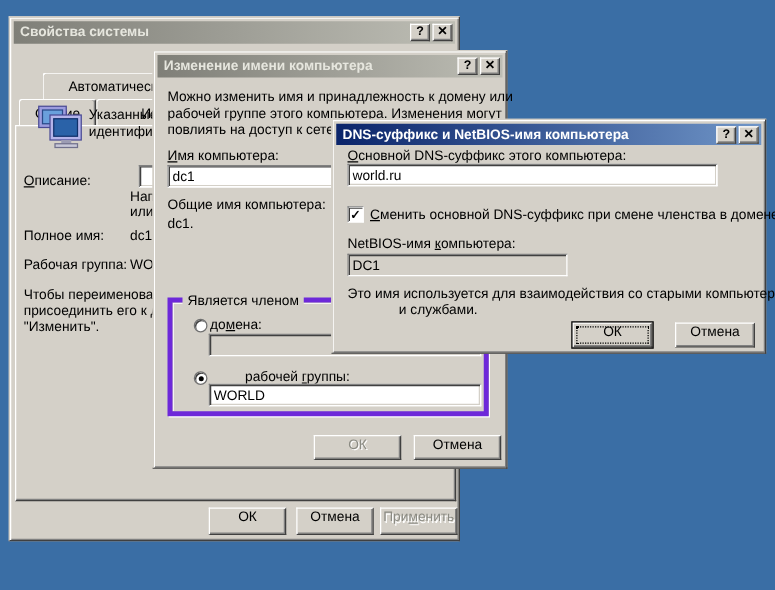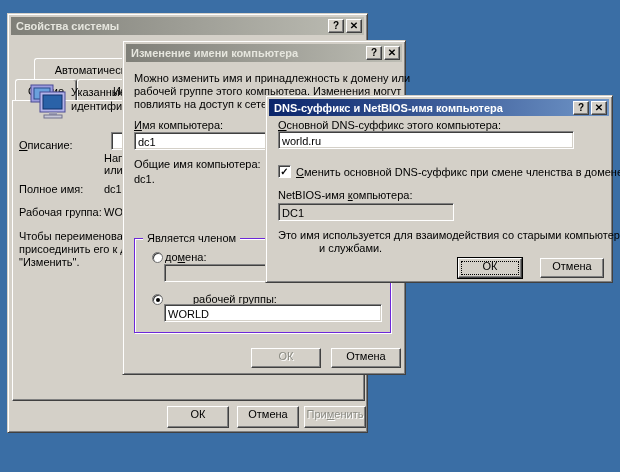--- a/index.html
+++ b/index.html
@@ -21,21 +21,21 @@
        font:11px "Liberation Sans",sans-serif;box-sizing:border-box;}
   .btn.default{outline:1px solid #000;}
   .btn .focus{position:absolute;inset:2px;border:1px dotted #000;}
   .btn.disabled{color:#8B8B83;text-shadow:1px 1px 0 #fff;}
   .tb{position:absolute;background:#fff;border:1px solid;border-color:#808080 #fff #fff #808080;
       box-shadow:inset 1px 1px 0 #404040, inset -1px -1px 0 #D4D0C8;
       font:11px "Liberation Sans",sans-serif;padding:2px 3px 0 3px;box-sizing:border-box;outline:none;color:#000;}
   .tb.gray{background:#D4D0C8;}
   .txt{position:absolute;white-space:nowrap;line-height:13px;}
   u{text-decoration:underline;}
-  .group{position:absolute;border:1px solid #6d28d9;box-shadow:1px 1px 0 #fff, inset 1px 1px 0 #fff;box-sizing:border-box;}
+  .group{position:absolute;border:4px solid #6d28d9;box-shadow:1px 1px 0 #fff, inset 1px 1px 0 #fff;box-sizing:border-box;}
   .legend{position:absolute;top:-7px;left:8px;background:#D4D0C8;padding:0 4px;line-height:13px;white-space:nowrap;}
   .radio{position:absolute;width:11px;height:11px;border-radius:50%;background:#fff;border:1px solid #707070;
          box-shadow:inset 1px 1px 0 #404040;display:flex;align-items:center;justify-content:center;box-sizing:border-box;}
   .radio .dot{width:4px;height:4px;border-radius:50%;background:#000;display:none;}
   .radio.sel .dot{display:block;}
   .check{position:absolute;width:13px;height:13px;background:#fff;border:1px solid;border-color:#808080 #fff #fff #808080;
          box-shadow:inset 1px 1px 0 #404040;display:flex;align-items:center;justify-content:center;
          font:bold 10px "Liberation Sans",sans-serif;box-sizing:border-box;}
   .tab{position:absolute;background:#D4D0C8;border:1px solid;border-color:#fff #404040 #D4D0C8 #fff;border-bottom:none;
        border-radius:3px 3px 0 0;box-shadow:inset -1px 0 0 #808080;display:flex;align-items:center;justify-content:center;

